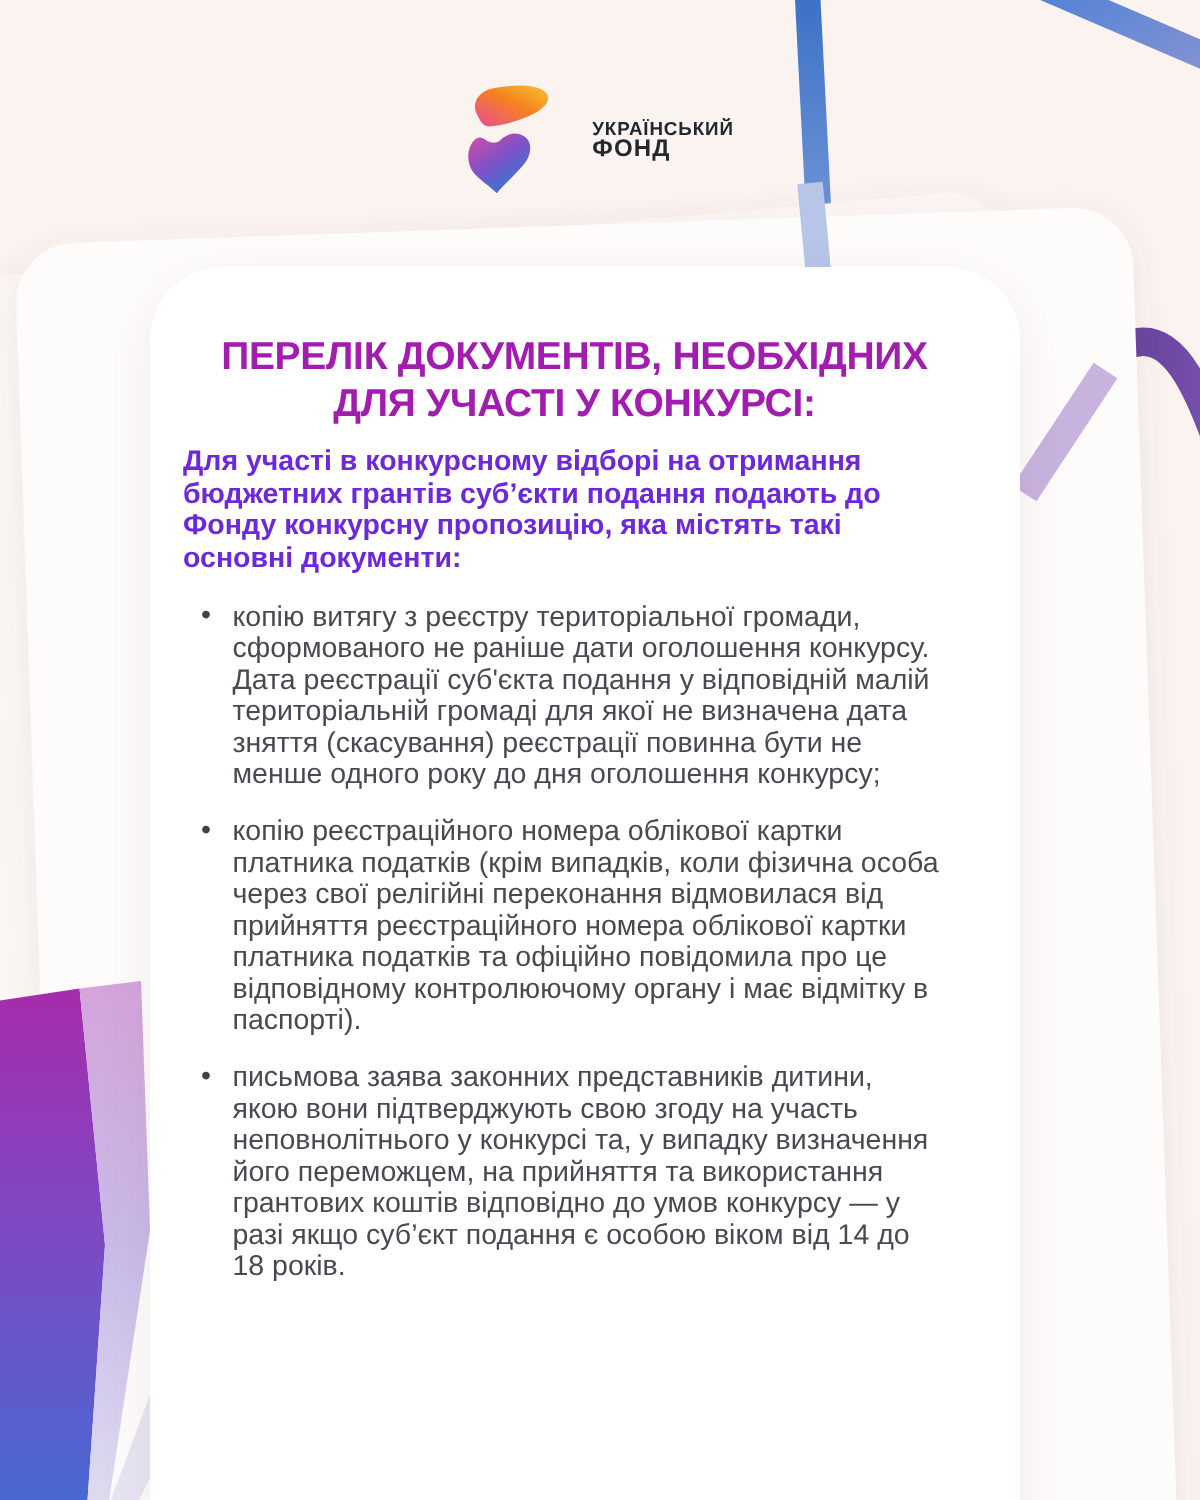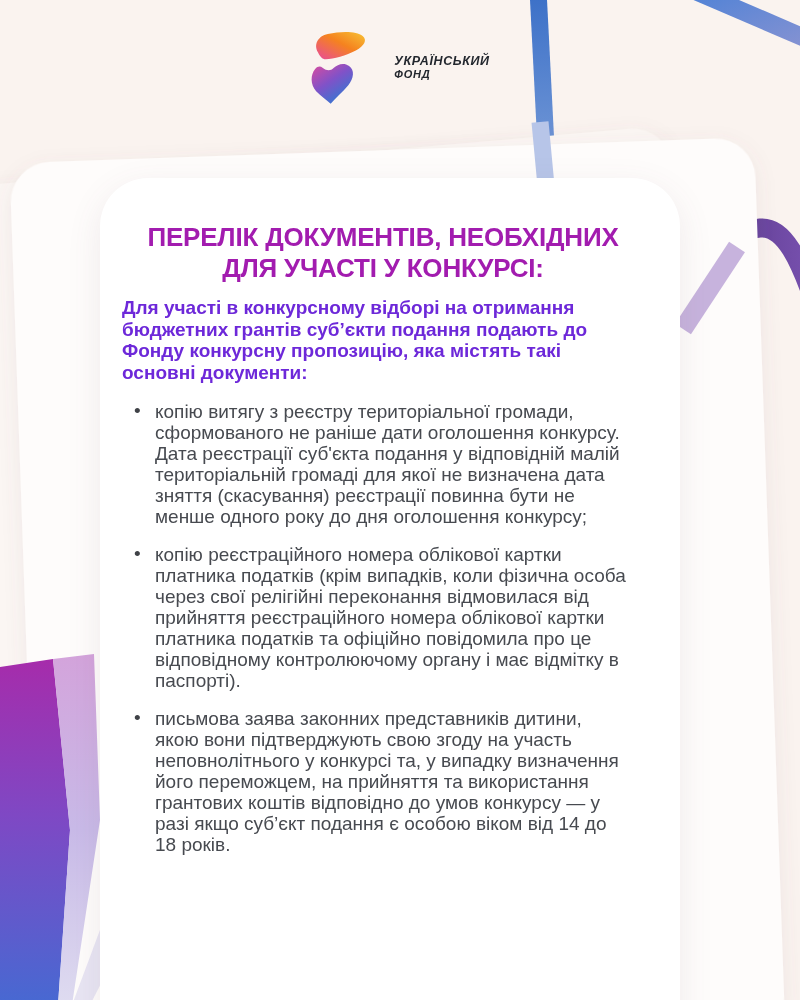--- a/index.html
+++ b/index.html
@@ -5,28 +5,28 @@
   html,body{margin:0;padding:0;background:#e9e4e1;}
   .stage{
     position:relative;width:800px;height:1000px;overflow:hidden;
     background:#faf3ef;
     font-family:"Liberation Sans","DejaVu Sans",sans-serif;
   }
   svg.decor{position:absolute;left:0;top:0;width:800px;height:1000px;display:block;}
 
   
   .logo{
-    position:absolute;top:29px;left:50%;transform:translateX(-50%);
-    display:flex;align-items:center;gap:22px;z-index:3;font-style:italic;
+    position:absolute;top:54px;left:50%;transform:translateX(-50%);
+    display:flex;align-items:center;gap:22px;z-index:3;
   }
   .logo-icon{width:62px;height:76px;display:block;}
   .logo-text{display:flex;flex-direction:column;color:#23272e;}
   .logo-l1{font-size:12.5px;font-weight:700;letter-spacing:.6px;line-height:14px;}
   .logo-l2{font-size:21px;font-weight:800;letter-spacing:.4px;line-height:22px;}
-  .logo-l3{font-size:11px;font-weight:700;letter-spacing:.8px;line-height:13px;}
+  .logo-l3{font-size:16px;font-weight:700;letter-spacing:.8px;line-height:13px;}
 
   
   .card{
     position:absolute;left:100px;top:178px;width:580px;height:880px;
     background:#ffffff;border-radius:48px;z-index:2;
     box-shadow:0 10px 34px rgba(110,80,100,0.10);
     box-sizing:border-box;padding:44px 36px 0 22px;
   }
   .title{
     margin:0;color:#a21caf;font-size:26px;font-weight:700;line-height:31px;

